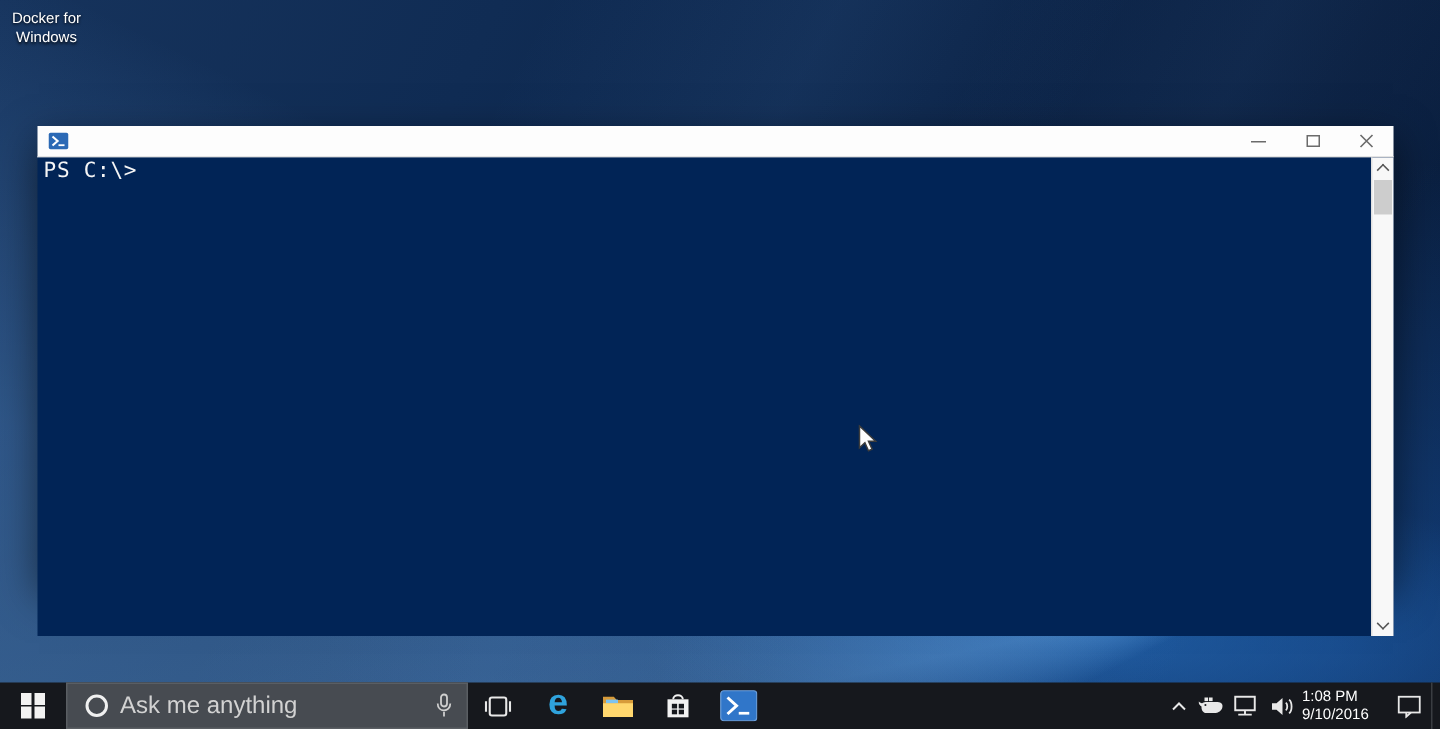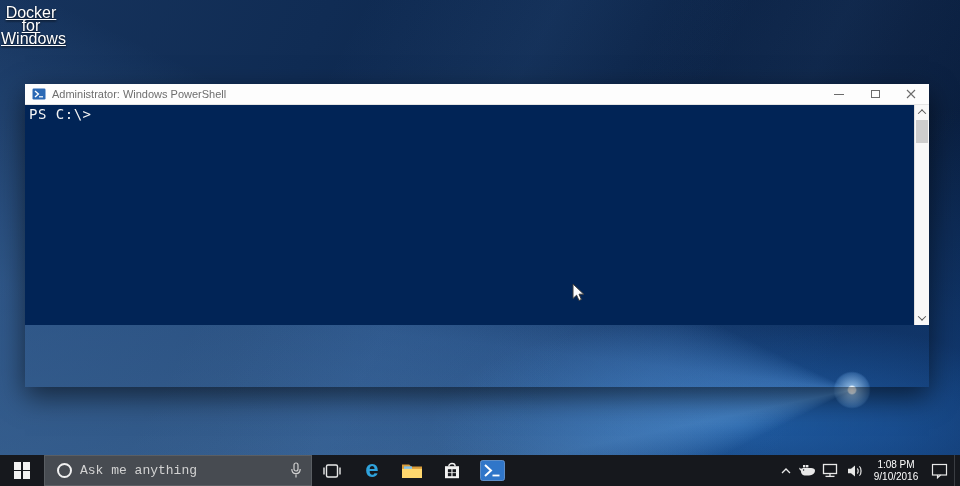--- a/index.html
+++ b/index.html
@@ -30,43 +30,42 @@
   .desk-icon .beta {
     position:absolute; left:6px; top:23px;
     font-size:11px; font-weight:bold; color:#d43a35; letter-spacing:0.5px;
     text-shadow:-1px 0 #fff, 1px 0 #fff, 0 -1px #fff, 0 1px #fff, -1px -1px #fff, 1px 1px #fff;
   }
   .desk-icon .shortcut {
     position:absolute; left:3px; top:30px; width:10px; height:10px;
     background:#fff; border-radius:2px; color:#1f6fd0; font-size:8px; line-height:10px; text-align:center;
   }
   .desk-icon .lbl {
-    margin-top:1px; color:#fff; font-size:16px; line-height:13px;
+    margin-top:1px; color:#fff; font-size:10px; line-height:13px;
     text-shadow:0 1px 2px rgba(0,0,0,0.9);
-    text-decoration:underline;
   }
 
   
   .ps-window {
     position:absolute; left:25px; top:84px; width:904px; height:303px;
     box-shadow:0 10px 26px rgba(0,0,0,0.55);
   }
   .titlebar {
     height:21px; background:#fdfdfd; display:flex; align-items:center;
     border-bottom:1px solid #e4e4e4;
   }
   .titlebar .ticon { margin-left:7px; display:flex; }
   .titlebar .ttext { margin-left:6px; font-size:11px; color:#6e6e6e; white-space:nowrap; }
   .controls { margin-left:auto; display:flex; height:100%; }
   .ctl { width:36px; height:100%; display:flex; align-items:center; justify-content:center; }
   .min-glyph { width:10px; height:1px; background:#6b6b6b; }
   .max-glyph { width:9px; height:8px; border:1px solid #6b6b6b; }
 
   .console {
-    position:relative; height:220px; background:#012456;
+    position:relative; height:319px; background:#012456;
     font-family:"DejaVu Sans Mono","Liberation Mono",monospace;
   }
   .prompt-line {
     position:absolute; left:4px; top:1px;
     color:#f5f5f5; font-size:14px; letter-spacing:0.5px; white-space:pre;
   }
   .scrollbar {
     position:absolute; right:0; top:0; bottom:0; width:15px; background:#f8f8f8;
     border-left:1px solid #e0e0e0;
   }
@@ -92,32 +91,32 @@
 
   .searchbox {
     width:268px; background:#474b51; border:1px solid #5a5e63; display:flex; align-items:center;
     position:relative;
   }
   .cortana-ring {
     width:15px; height:15px; border:2px solid #f0f0f0; border-radius:50%; margin-left:12px; flex:none;
   }
   .search-input {
     flex:1; background:transparent; border:none; outline:none;
-    color:#7dd3fc; font-size:13px; margin-left:8px; font-family:Liberation Mono, monospace;
+    color:#7dd3fc; font-size:16px; margin-left:8px; font-family:Liberation Sans, sans-serif;
   }
   .search-input::placeholder { color:#d2d2d2; opacity:1; }
   .mic { margin-right:9px; flex:none; display:flex; }
 
   .appicon { width:40px; }
   .edge-e { font-size:24px; font-weight:bold; color:#2fa3dd; line-height:24px; margin-top:-3px; }
 
   .tray { margin-left:auto; display:flex; align-items:stretch; }
   .tray-btn { display:flex; align-items:center; justify-content:center; }
   .clock {
-    width:56px; display:flex; flex-direction:column; align-items:center; justify-content:center;
+    width:56px; display:flex; flex-direction:column; align-items:flex-start; justify-content:center;
     color:#fff; font-size:10px; line-height:12px;
   }
   .show-desktop { width:6px; border-left:1px solid #3a3d42; }
 </style>
 </head>
 <body>
 
 <div id="stage">
 
   <div class="desktop"></div>
@@ -128,21 +127,20 @@
 
   <div class="ps-window">
     <div class="titlebar">
       <span class="ticon">
         <svg width="14" height="12" viewBox="0 0 14 12">
           <rect x="0.5" y="0.5" width="13" height="11" rx="1.2" fill="#2b69b5"></rect>
           <path d="M3 3 L6.4 6 L3 9" stroke="#fff" stroke-width="1.4" fill="none"></path>
           <rect x="7" y="8.2" width="4" height="1.2" fill="#fff"></rect>
         </svg>
       </span>
-      <span class="ttext">Administrator: Windows PowerShell</span>
       <div class="controls">
         <div class="ctl">
             <span class="min-glyph"></span>
           </div>
         <div class="ctl">
             <span class="max-glyph"></span>
           </div>
         <div class="ctl">
           <svg width="10" height="10" viewBox="0 0 10 10">
             <path d="M1 1 L9 9 M9 1 L1 9" stroke="#6b6b6b" stroke-width="1.1"></path>

